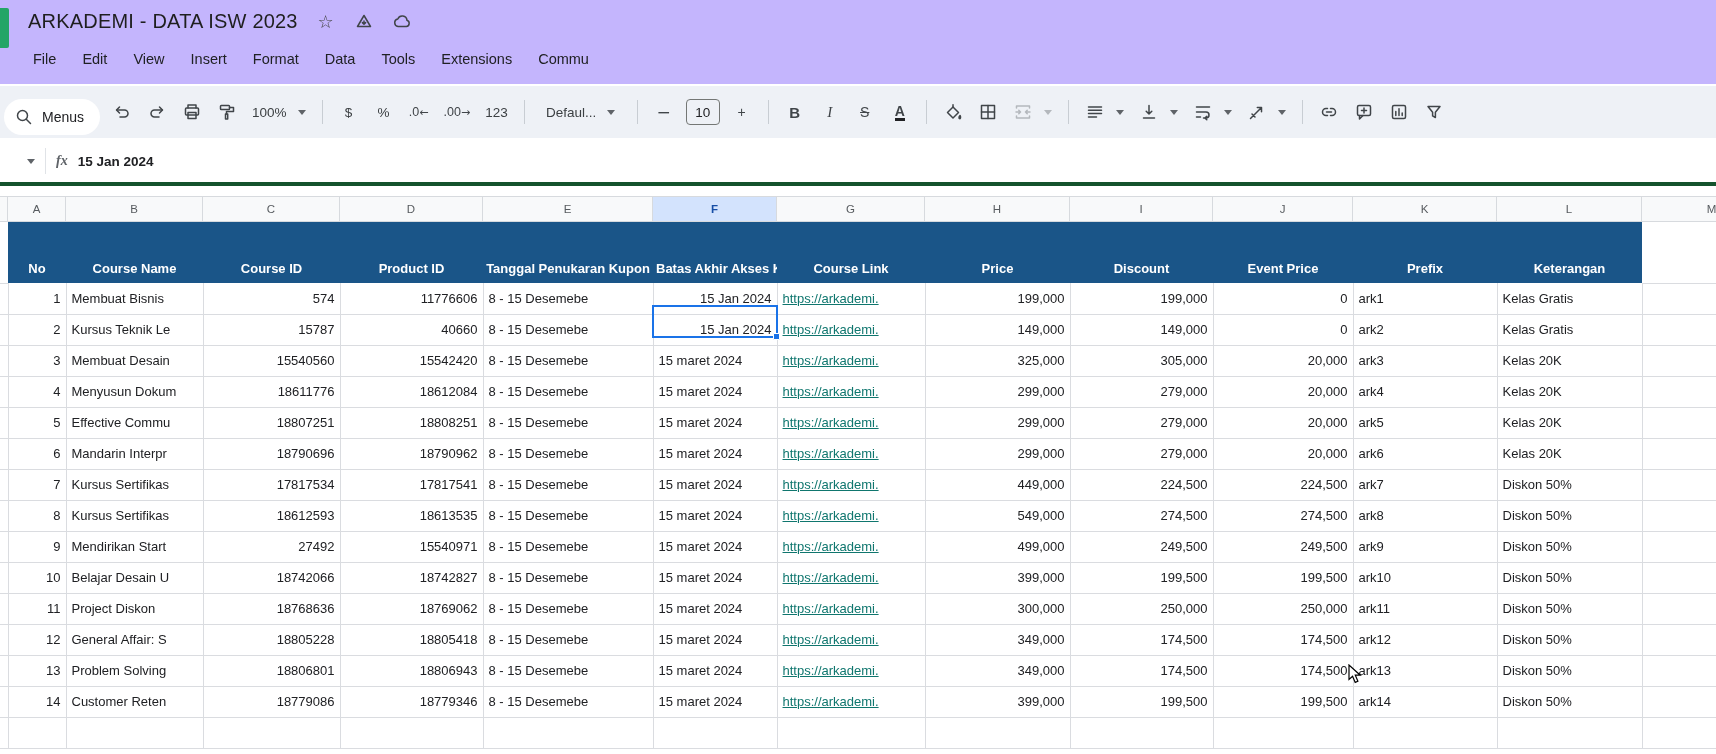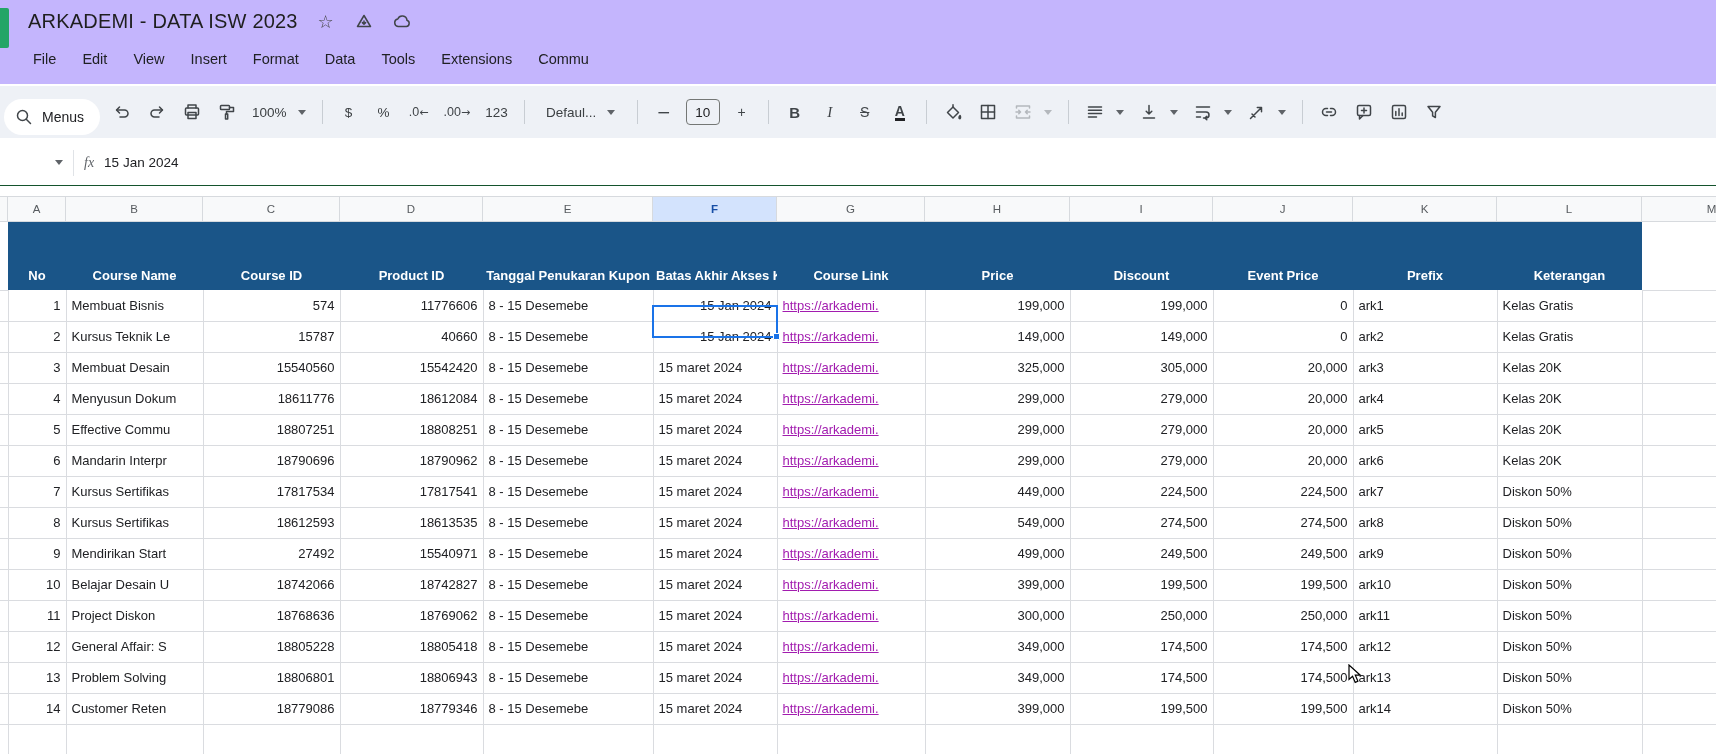--- a/index.html
+++ b/index.html
@@ -34,45 +34,45 @@
   .bold { font-weight:bold; font-size:15px; }
   .ital { font-style:italic; font-family:"Liberation Serif",serif; font-size:15px; }
   .strike { text-decoration:line-through; font-size:14px; }
   .txtcolor { font-size:14px; font-weight:bold; border-bottom:3px solid #202124; line-height:14px; }
   .decfmt { font-size:12.5px; color:#404549; display:flex; align-items:flex-end; }
   .decfmt small { font-size:11px; font-family:"DejaVu Sans",sans-serif; }
   .ic { width:20px; height:20px; }
   .ic path, .ic rect, .ic circle, .ic line { fill:none; stroke:#404549; stroke-width:1.5; stroke-linecap:round; stroke-linejoin:round; }
   .ic.dis path, .ic.dis rect, .ic.dis line { stroke:#b4b8bd; }
   
-  .formula-bar { height:46px; display:flex; align-items:center; border-bottom:1px solid #14532d; padding-left:52px; gap:10px; }
+  .formula-bar { height:46px; display:flex; align-items:center; border-bottom:4px solid #14532d; padding-left:24px; gap:10px;font-weight:bold; }
   .fx { font-style:italic; color:#5f6368; font-size:14px; font-family:"Liberation Serif",serif; }
   .fb-value { font-size:13.5px; color:#202124; }
   .fb-div { width:1px; height:26px; background:#e0e3e7; }
   
   .grid { position:relative; margin-top:10px; }
   .letters-row { display:flex; height:26px; background:#f8f9fa; border-top:1px solid #d7dade; border-bottom:1px solid #d7dade; overflow:hidden; width:1716px; }
   .letter-cell { flex:none; display:flex; align-items:center; justify-content:center; font-size:11.5px; color:#575b5f; border-right:1px solid #d7dade; background:#f8f9fa; }
   .letter-cell.selected { background:#d3e3fd; color:#174ea6; font-weight:bold; }
   .letter-cell.gutter { border-right:1px solid #d7dade; background:#f8f9fa; }
   table.sheet { border-collapse:collapse; table-layout:fixed; width:1782px; }
   table.sheet td, table.sheet th { overflow:hidden; white-space:nowrap; }
   th.hcell {
     background:#1a5588; color:#fff; font-size:13px; font-weight:bold;
-    vertical-align:bottom; text-align:center; padding:4px 3px 6px; line-height:16px; white-space:pre-line; height:68px;
+    vertical-align:bottom; text-align:center; padding:4px 3px 6px; line-height:16px; white-space:pre-line; height:61px;
   }
   th.hcell.gutter, th.hcell.mcol { background:#fff; border-bottom:1px solid #dadce0; }
   td.cell {
     height:31px; font-size:13px; color:#202124; padding:0 5px;
     border-right:1px solid #dadce0; border-bottom:1px solid #dadce0; background:#fff;
   }
   td.cell.gutter { padding:0; }
   td.cell.r { text-align:right; }
   td.cell.l { text-align:left; }
-  td.cell.link a, td.cell.link span { color:#a21caf; text-decoration:underline; }
+  td.cell.link a, td.cell.link span { color:#0f766e; text-decoration:underline; }
   
   .sel-overlay { position:absolute; left:652px; top:109px; width:126px; height:33px; border:2px solid #1a73e8; pointer-events:none; z-index:5; }
   .fill-handle { position:absolute; right:-4px; bottom:-4px; width:7px; height:7px; background:#1a73e8; border:1px solid #fff; border-radius:1px; }
   
   .cursor { position:absolute; left:1348px; top:664px; z-index:9; }
 </style>
 </head>
 <body>
 
 <div class="app">

